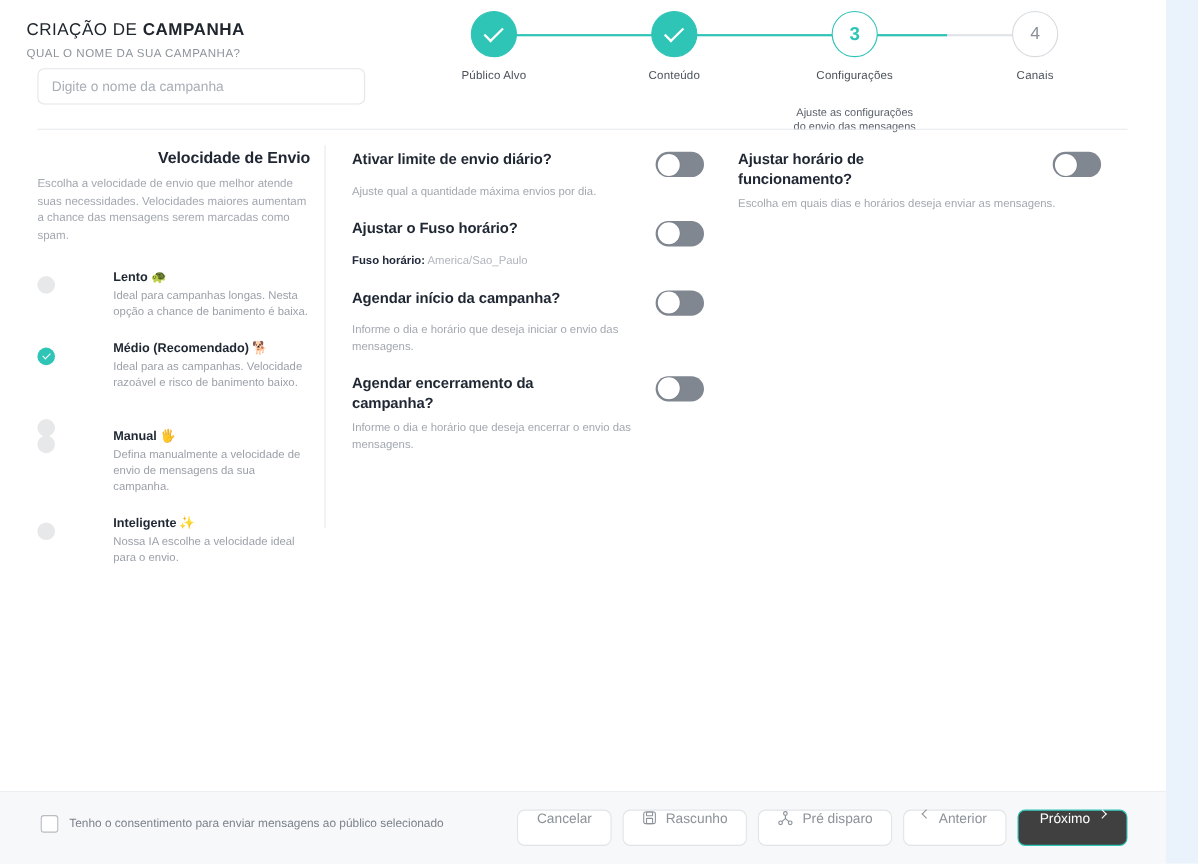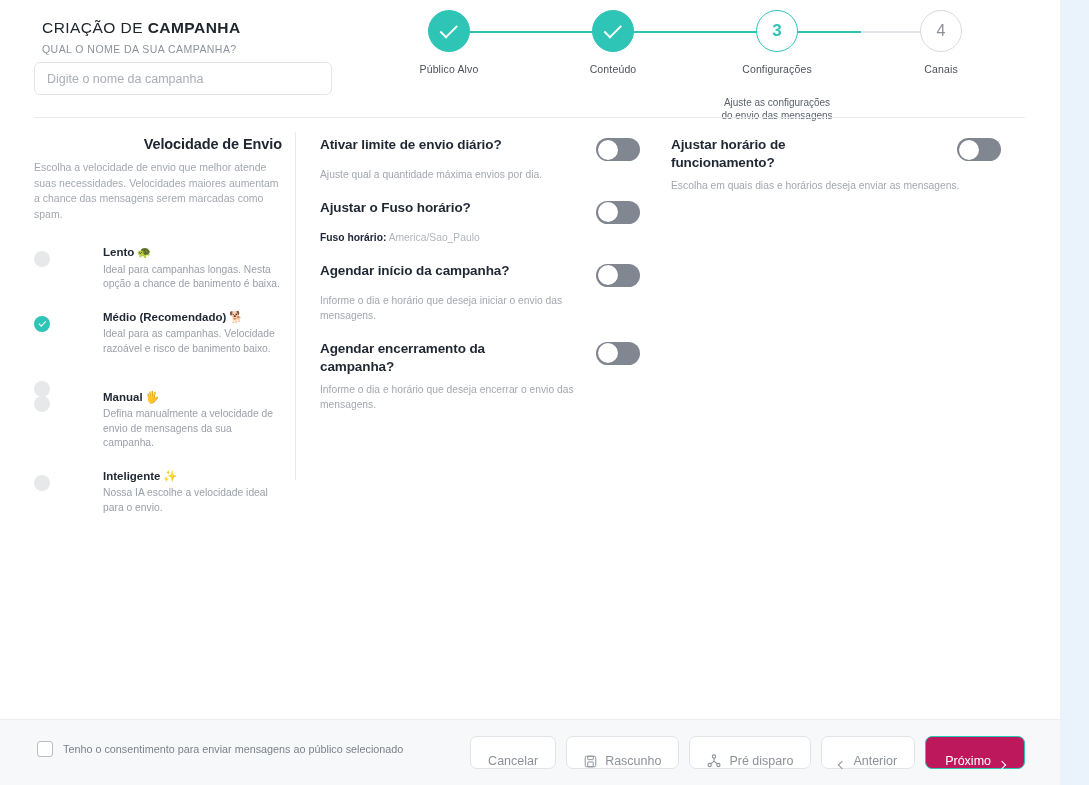--- a/index.html
+++ b/index.html
@@ -47,21 +47,21 @@
   .header {
     position: absolute;
     left: 0;
     top: 0;
     width: 1060px;
     height: 117px;
   }
 
   .title-block {
     position: absolute;
-    left: 42px;
+    left: 24px;
     top: 19px;
     width: 330px;
   }
 
   .page-title {
     font-size: 15.5px;
     letter-spacing: 0.45px;
     color: #20262e;
     font-weight: 400;
     white-space: nowrap;
@@ -388,28 +388,28 @@
   .btn {
     height: 33px;
     border-radius: 7px;
     border: 1px solid #e1e4e8;
     background: #ffffff;
     color: #8c9299;
     font-family: "Liberation Sans", sans-serif;
     font-size: 12.5px;
     padding: 0 17px;
     display: inline-flex;
-    align-items: flex-end;
+    align-items: flex-start;
     gap: 8px;
     cursor: pointer;
     white-space: nowrap;
   }
 
   .btn.primary {
-    background: #be185d;
+    background: #404040;
     border-color: #2ec4b6;
     color: #ffffff;
     padding: 0 19px;
     font-size: 12.5px;
   }
 
   .btn svg { display: block; }
 
   .chev {
     display: inline-block;

